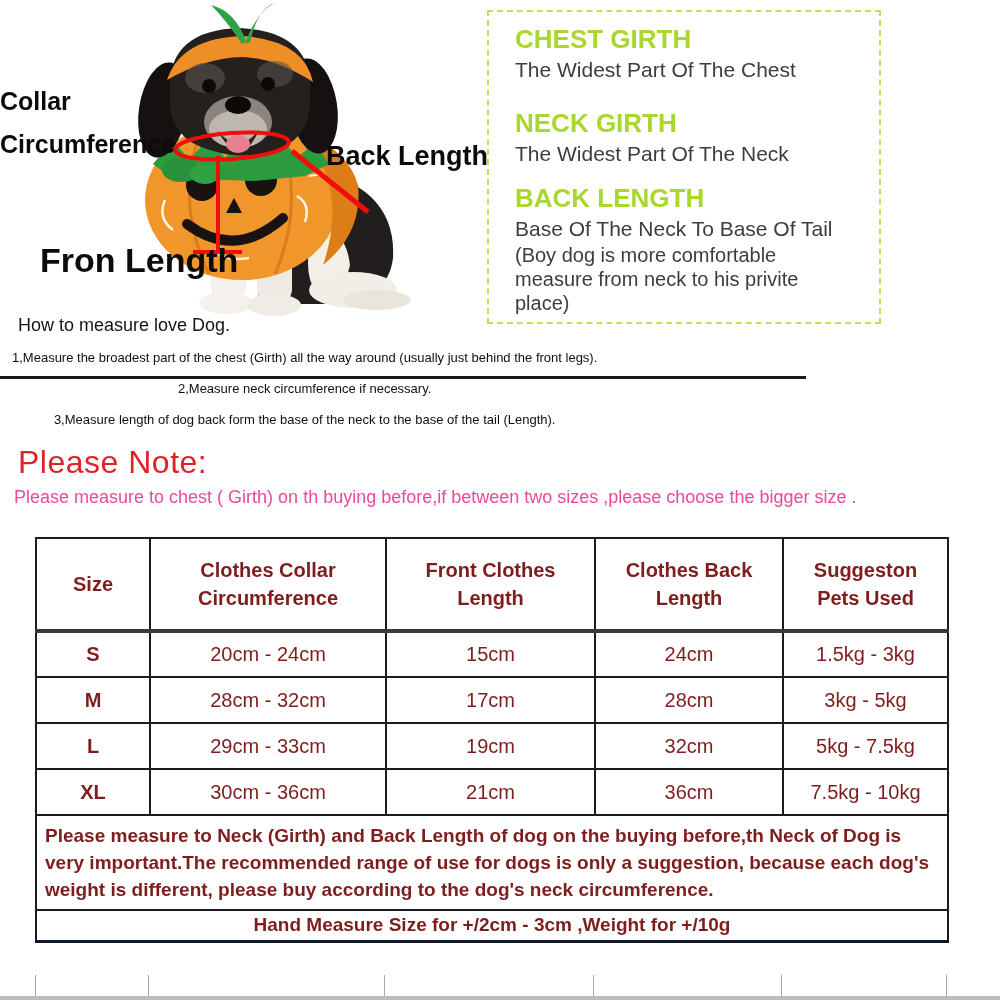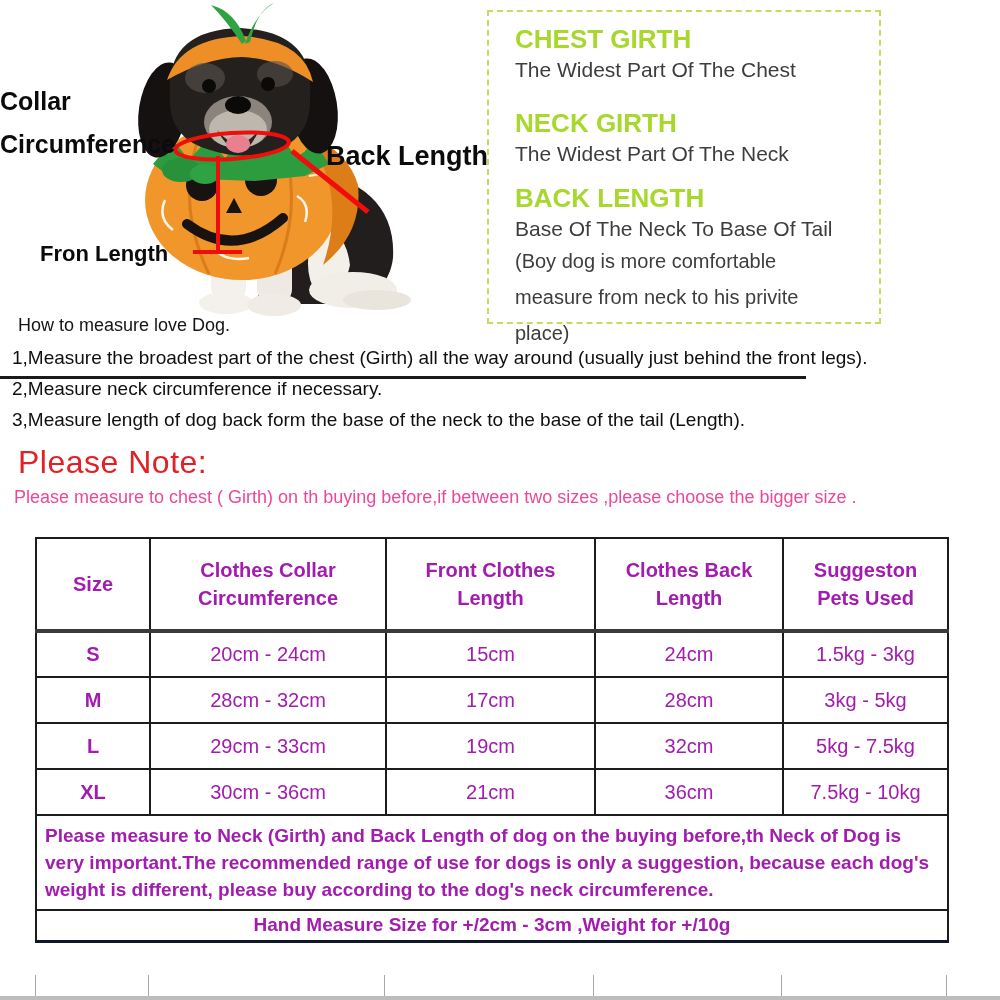--- a/index.html
+++ b/index.html
@@ -16,45 +16,45 @@
   .page{
     position:relative;width:1000px;height:1000px;background:#ffffff;overflow:hidden;
     font-family:"Liberation Sans", sans-serif;color:#111;
   }
   
   .dog-area{position:absolute;left:5px;top:0;width:480px;height:318px;}
   
   .lbl{position:absolute;font-weight:bold;color:#0b0b0b;white-space:nowrap;}
   .lbl-collar{left:0;top:80px;width:175px;text-align:left;font-size:25px;line-height:43px;}
   .lbl-back{left:326px;top:141px;font-size:27px;}
-  .lbl-fron{left:40px;top:241px;font-size:22px;text-align:center;}
+  .lbl-fron{left:40px;top:241px;font-size:34px;text-align:center;}
   
   .info-box{
     position:absolute;left:487px;top:10px;width:394px;height:314px;
     border:2px dashed var(--box-border-green);
     padding:12px 8px 0 26px;
   }
   .ib-h{font-size:26px;font-weight:bold;color:var(--heading-green);line-height:31px;}
   .ib-d{font-size:21px;color:#3d3d3d;line-height:29px;}
   .ib-gap1{margin-bottom:24px;}
   .ib-gap2{margin-bottom:15px;}
-  .ib-note{font-size:20px;color:#3d3d3d;line-height:36px;width:330px;}
+  .ib-note{font-size:20px;color:#3d3d3d;line-height:24px;width:330px;}
   
   .intro{position:absolute;left:18px;top:315px;font-size:18px;color:#141414;}
-  .steps{position:absolute;left:12px;top:348px;font-size:19px;color:#0f0f0f;}
+  .steps{position:absolute;left:12px;top:348px;font-size:13px;color:#0f0f0f;text-align:center;}
   .step{line-height:20px;margin-bottom:11px;}
   .underline-bar{position:absolute;left:0;top:376px;width:806px;height:3px;background:#1a1a1a;}
   
   .please-note{position:absolute;left:18px;top:444px;font-size:32px;color:var(--note-red);letter-spacing:0.5px;}
   .note-text{position:absolute;left:14px;top:487px;font-size:18px;color:#ec4899;}
   
   .size-table{
     position:absolute;left:35px;top:537px;width:912px;
     border-collapse:collapse;table-layout:fixed;
-    font-size:20px;color:#a21caf;text-align:center;padding-left:48px;
+    font-size:20px;color:#7f1d1d;text-align:center;padding-left:48px;
   }
   .size-table td,.size-table th{border:2px solid var(--table-line);vertical-align:middle;}
   .size-table th{font-weight:bold;height:93px;border-bottom:4px solid #3a3a3a;line-height:28px;padding:0 6px;}
   .size-table td{height:46px;font-weight:normal;}
   .size-table td.size-cell{font-weight:bold;}
   .size-table td.note-cell{
     text-align:left;font-weight:bold;font-size:19px;line-height:27px;
     padding:6px 8px;height:94px;vertical-align:middle;
   }
   .size-table td.hand-cell{

